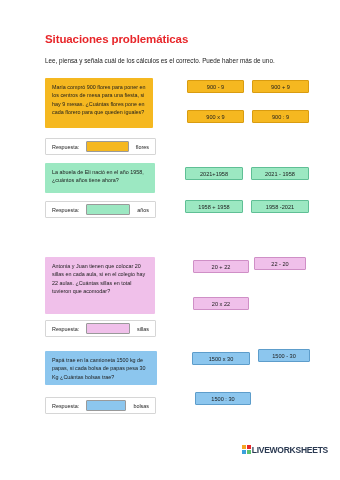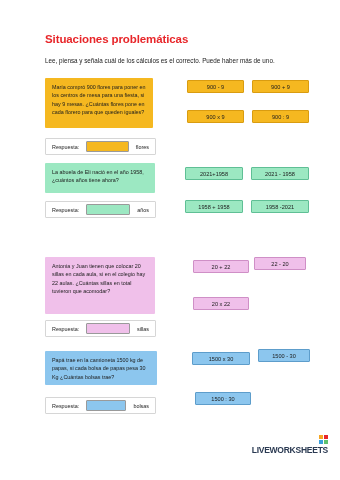--- a/index.html
+++ b/index.html
@@ -129,23 +129,22 @@
   .a3 .blank { width: 42px; background: #f0c0ea; }
   .a4 { left: 45px; top: 397px; width: 111px; height: 17px; }
   .a4 .blank { width: 42px; background: #8cc6ee; }
 
   
   .footer {
     position: absolute;
     right: 12px;
     bottom: 25px;
     display: flex;
-    align-items: flex-end;
+    align-items: flex-start;
     gap: 1px;
-    flex-direction: column;
   }
   .logo-grid {
     display: grid;
     grid-template-columns: repeat(2, 4px);
     grid-template-rows: repeat(2, 4px);
     gap: 1px;
   }
   .logo-grid i { display: block; width: 4px; height: 4px; }
   .lg1 { background: #f5a623; }
   .lg2 { background: #e8262a; }

